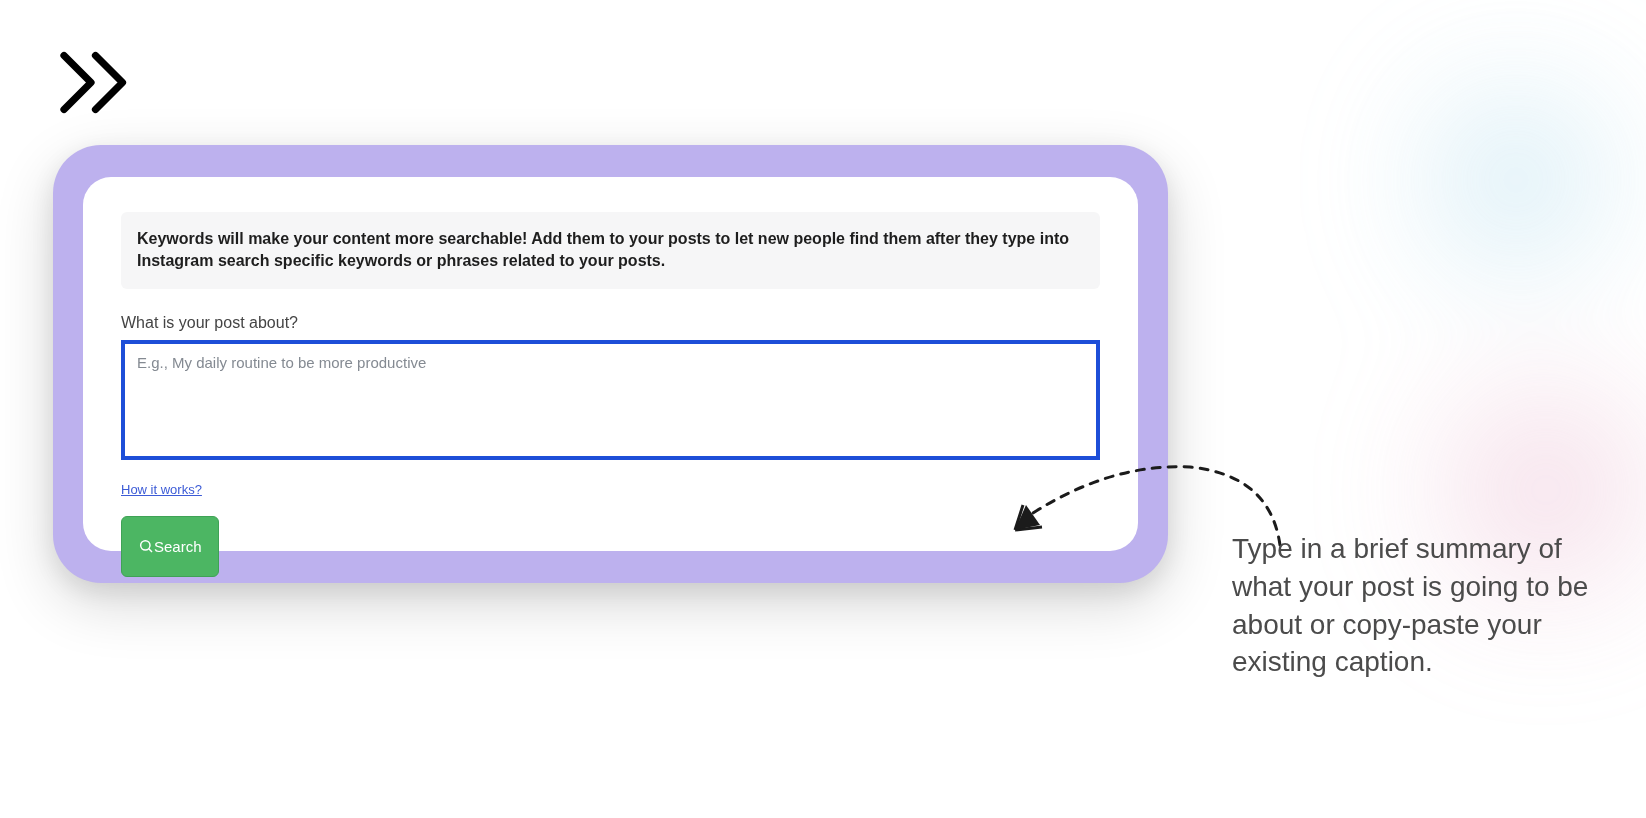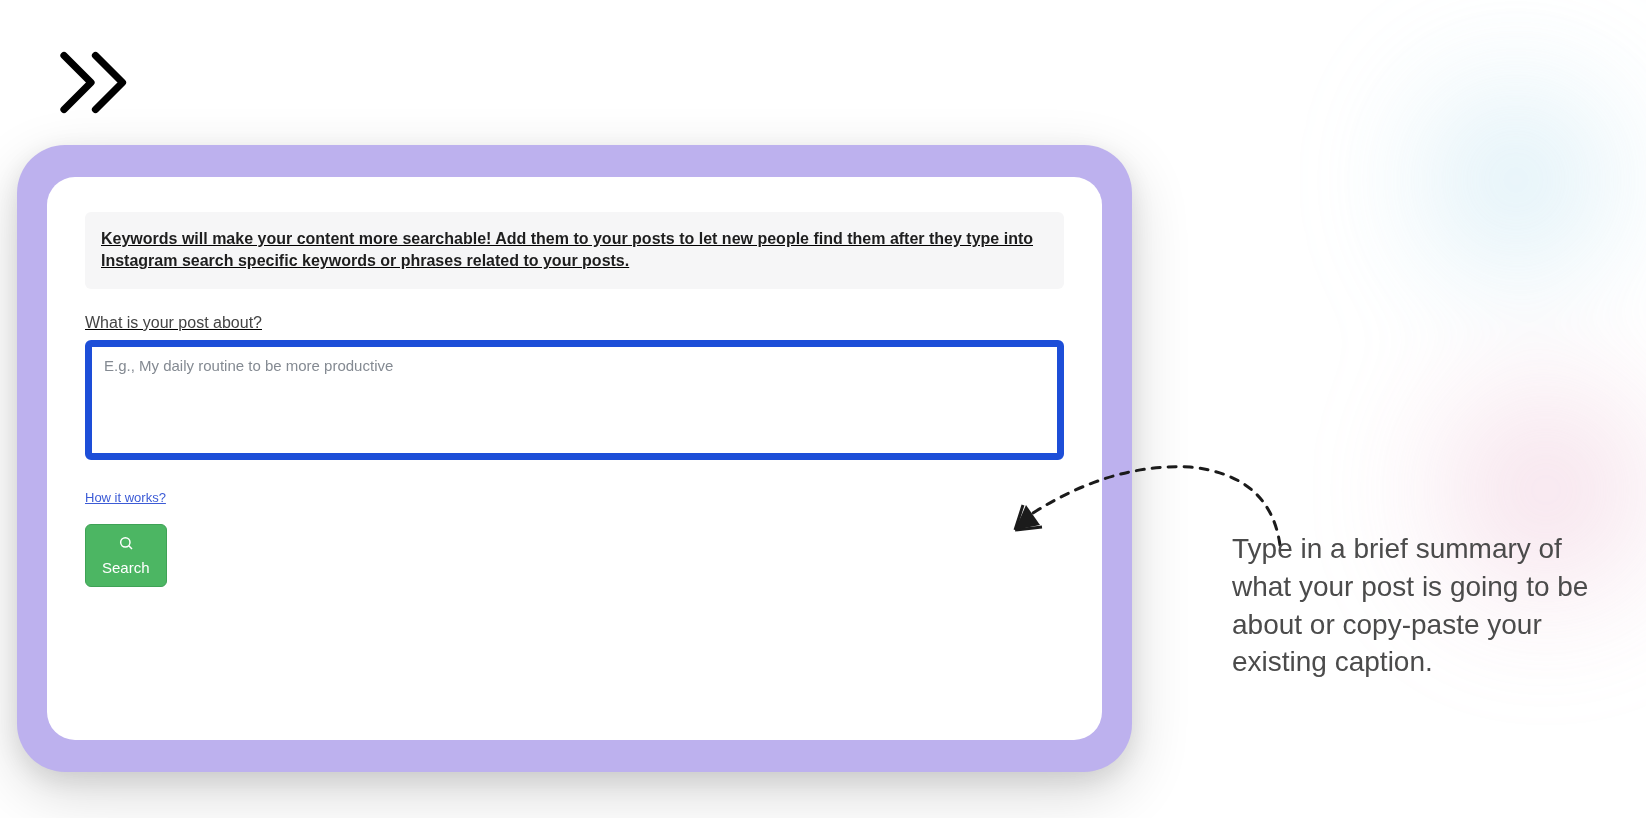--- a/index.html
+++ b/index.html
@@ -52,28 +52,27 @@
       stroke: #000000;
       stroke-width: 8;
       fill: none;
       stroke-linecap: round;
       stroke-linejoin: round;
     }
     
     .purple-panel {
       position: absolute;
       top: 145px;
-      left: 17px;
+      left: 53px;
       width: 1115px;
-      height: 627px;
+      height: 438px;
       background: #bdb1ee;
       border-radius: 48px;
       padding: 32px 30px;
       box-shadow: 0 20px 60px rgba(0,0,0,0.16), 0 8px 24px rgba(0,0,0,0.09);
-      text-decoration: underline;
     }
     
     .white-card {
       width: 100%;
       height: 100%;
       background: #ffffff;
       border-radius: 28px;
       padding: 35px 38px;
     }
     
@@ -93,54 +92,52 @@
     .field-label {
       font-size: 16px;
       color: #444;
       margin-bottom: 8px;
       display: block;
     }
     
     .textarea {
       width: 100%;
       height: 120px;
-      border: 7px solid #1d4ed8;
-      border-radius: 6px;
+      border: 4px solid #1d4ed8;
+      border-radius: 0;
       padding: 10px 12px;
       font-size: 15px;
       color: #c2410c;
       resize: none;
       font-family: inherit;
     }
     .textarea::placeholder {
       color: #848a92;
     }
     
     .how-link {
       display: inline-block;
-      margin-top: 26px;
+      margin-top: 18px;
       font-size: 13px;
       color: #3c5bd6;
       text-decoration: underline;
     }
     
     .search-btn {
       display: inline-flex;
       align-items: center;
-      gap: 8px;
       margin-top: 18px;
       background: #4cb663;
       border: 1px solid #3fa256;
       color: #ffffff;
       border-radius: 6px;
-      padding: 10px 16px;
+      padding: 21px 16px;
       font-size: 15px;
       font-weight: 500;
       cursor: pointer;
-      flex-direction: column;
     }
     .search-btn svg {
       width: 16px;
       height: 16px;
       stroke: #ffffff;
       stroke-width: 2.2;
       fill: none;
     }
     
     .annotation-arrow {

